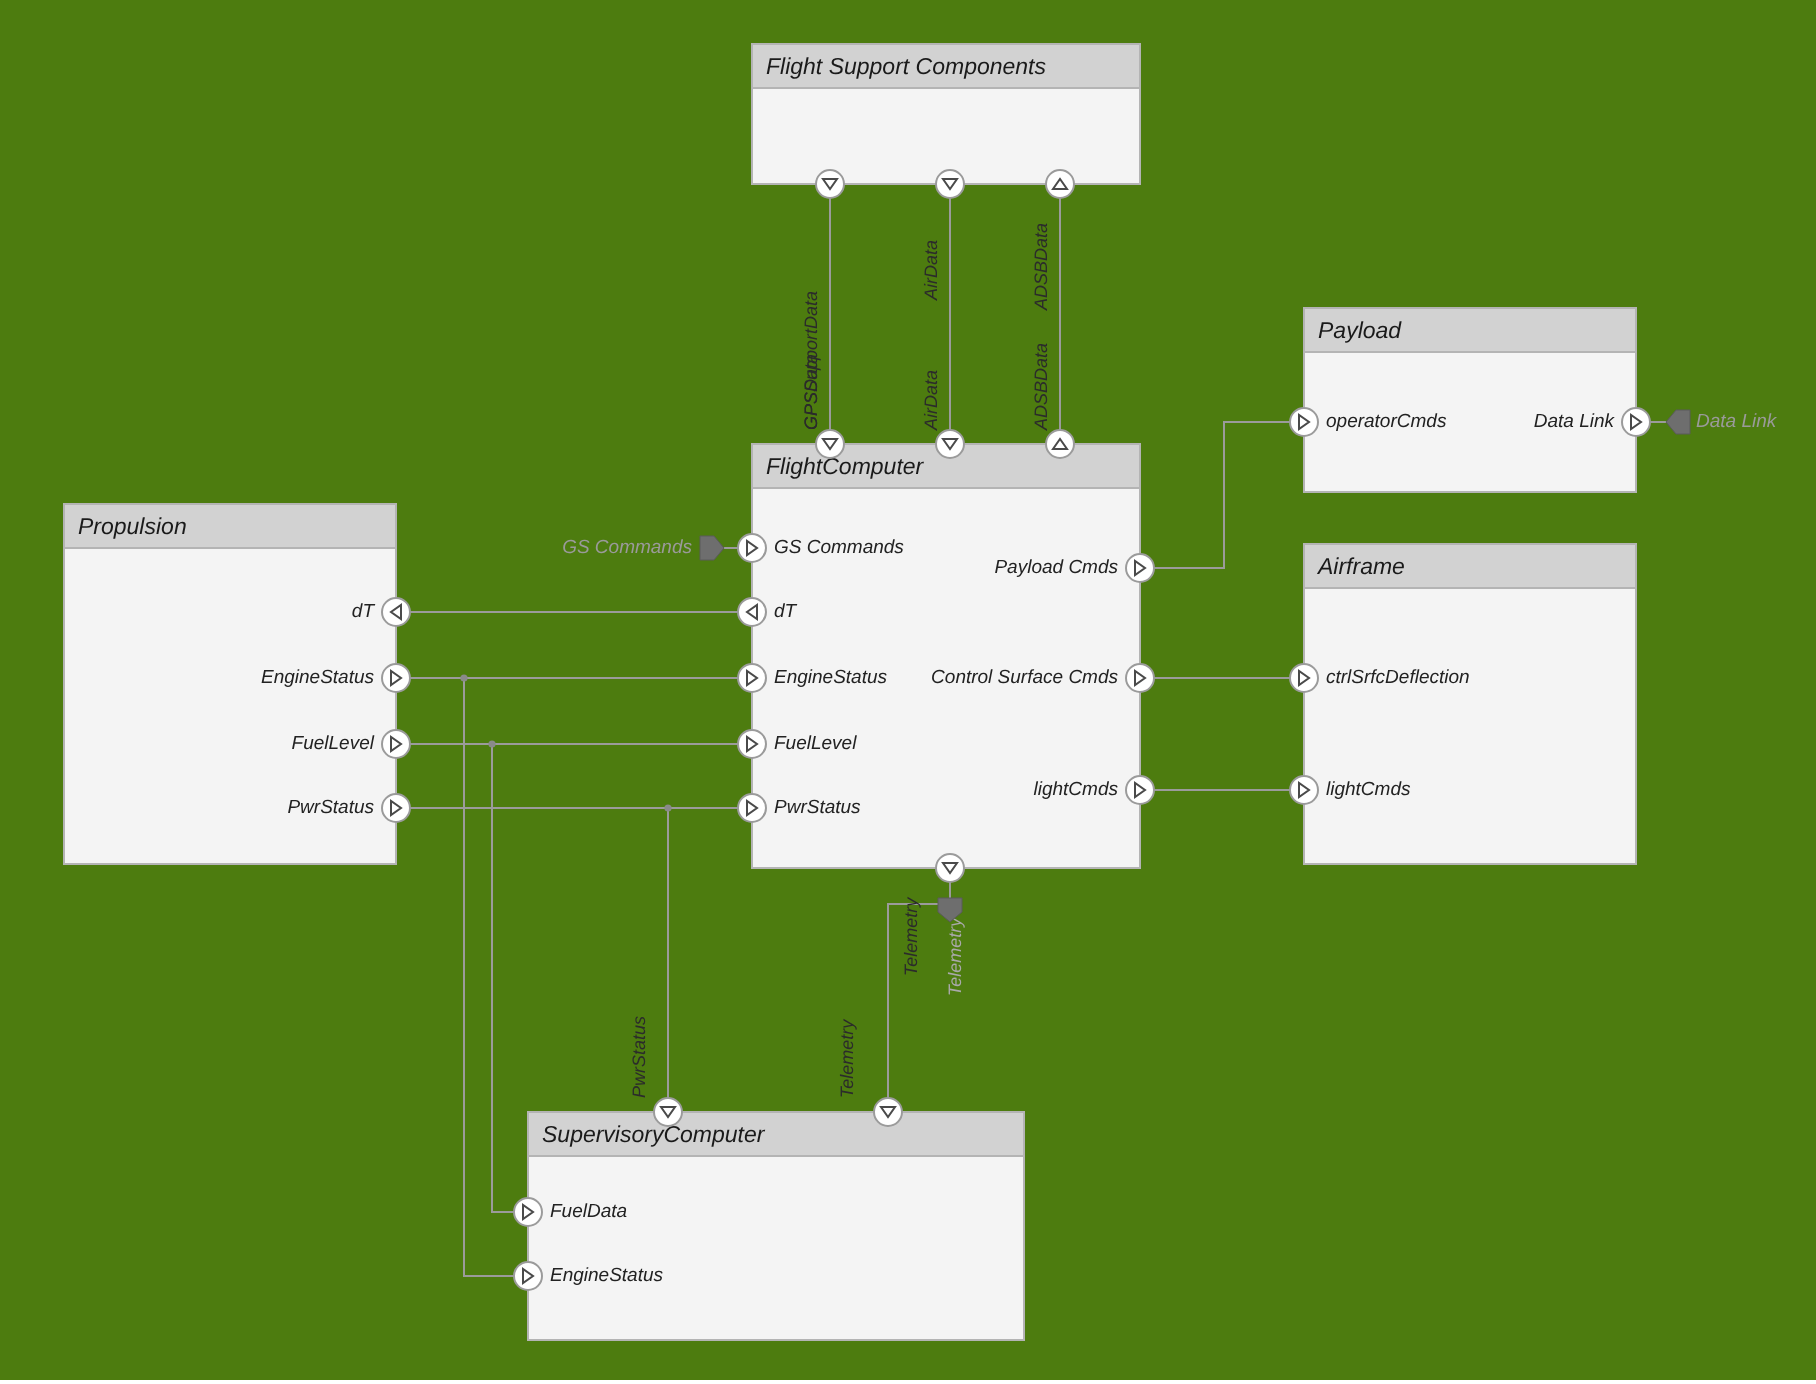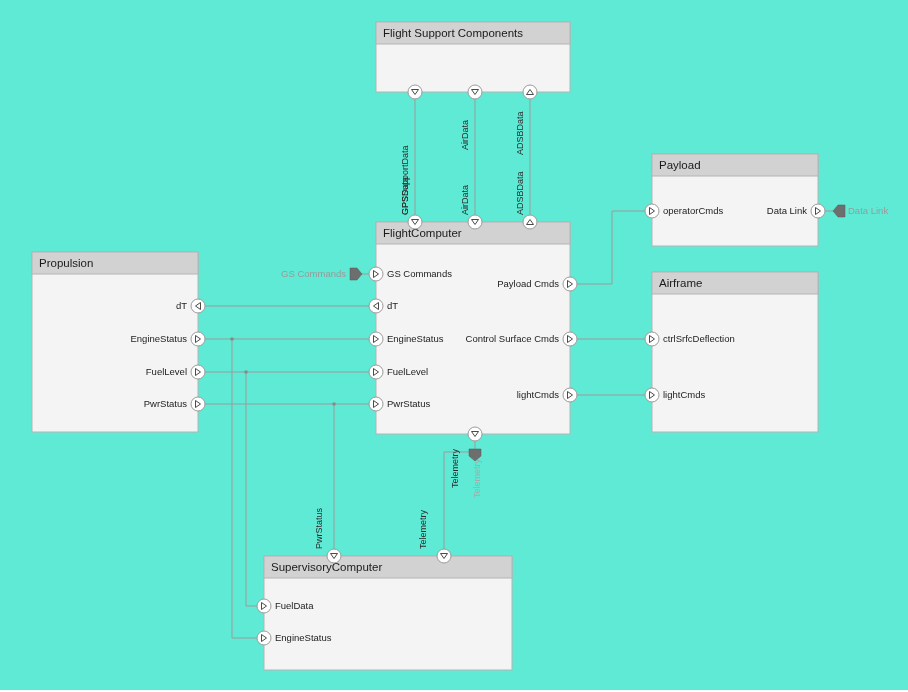--- a/index.html
+++ b/index.html
@@ -10,21 +10,22 @@
   body {
     width: 908px;
     height: 692px;
     font-family: "Liberation Sans", sans-serif;
     overflow: hidden;
   }
   #canvas {
     position: relative;
     width: 908px;
     height: 690px;
-    background: #5eead4;
+    background: #4d7c0f;
+    font-style: italic;
   }
   svg.diagram {
     position: absolute;
     top: 0; left: 0;
     width: 908px;
     height: 692px;
   }
   .blk-head-txt {
     font-family: "Liberation Sans", sans-serif;
     font-size: 11.5px;

